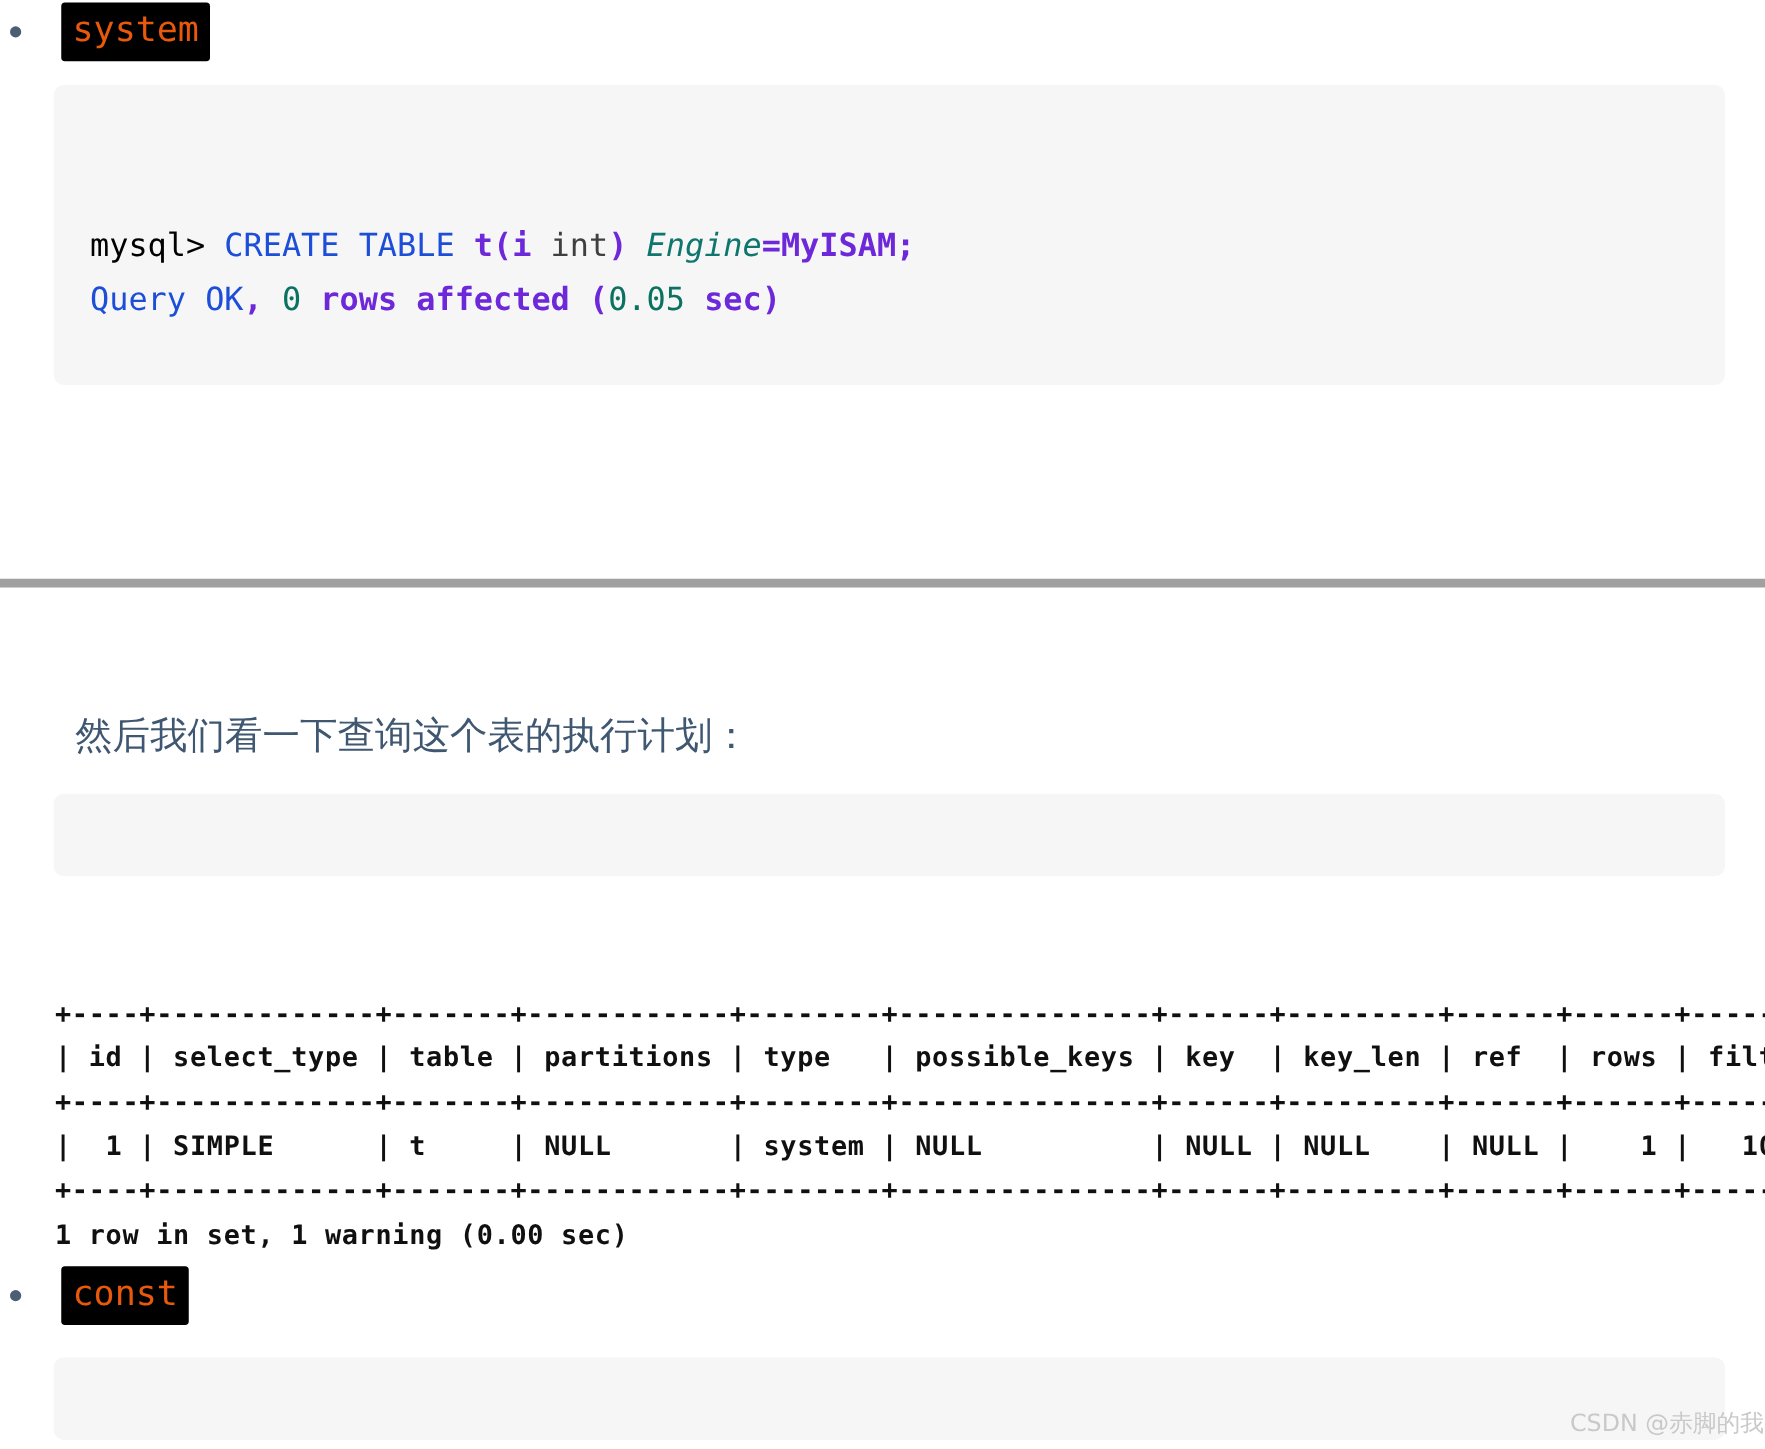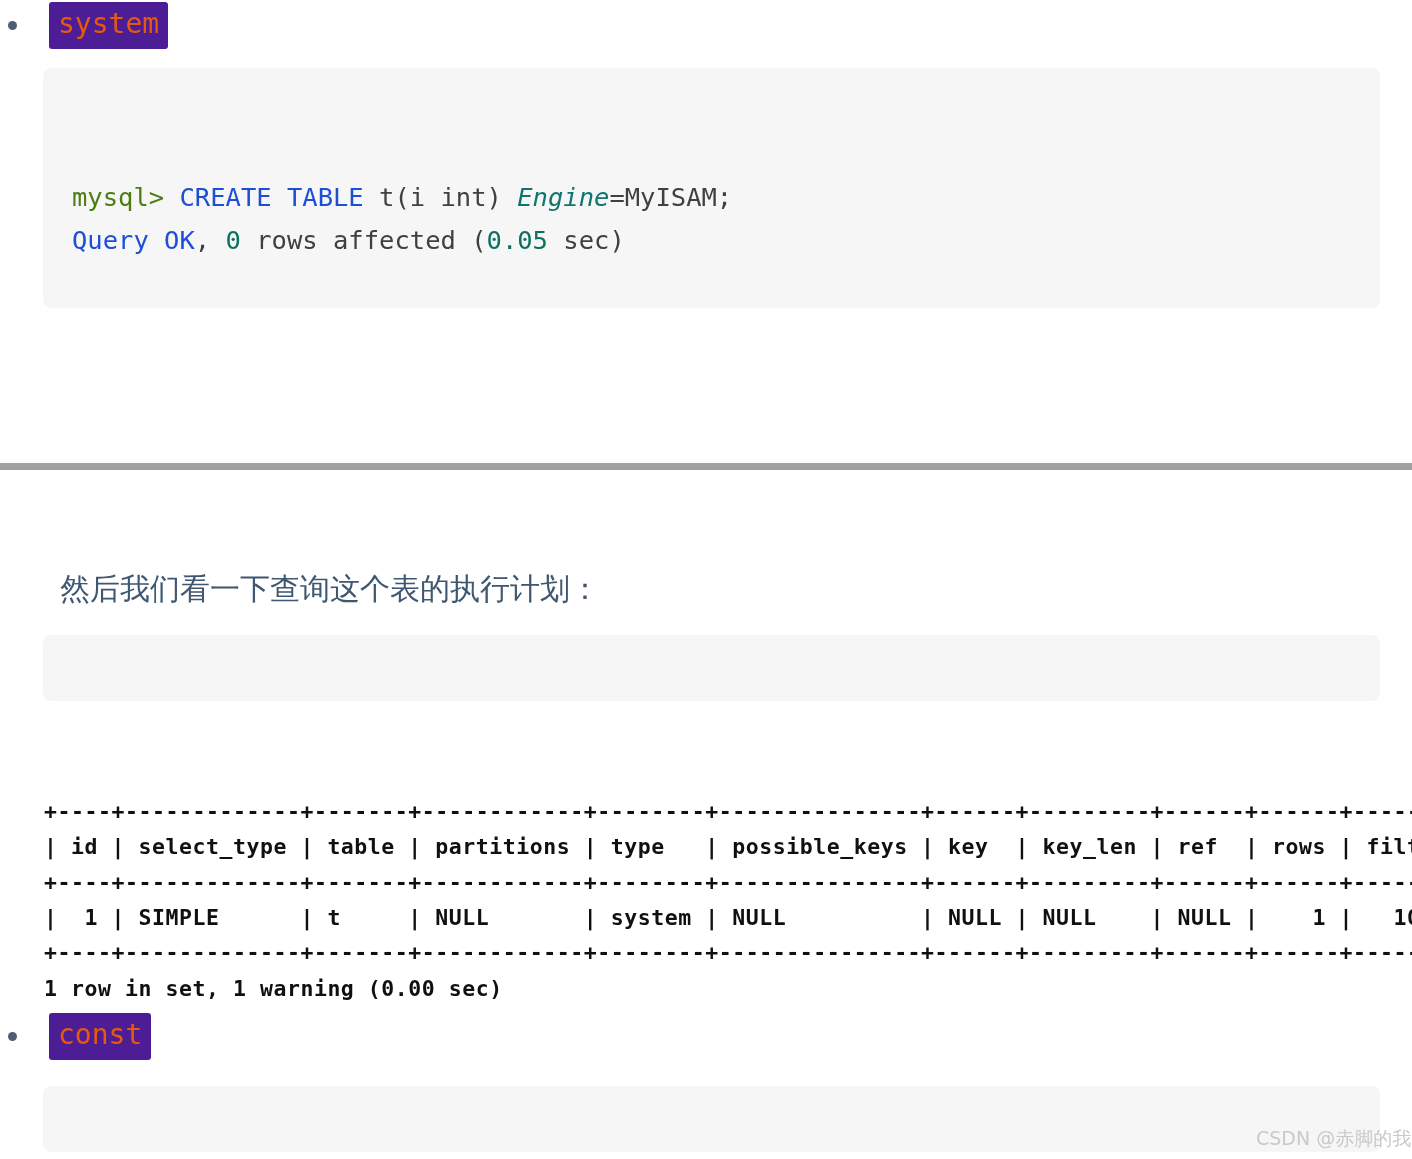--- a/index.html
+++ b/index.html
@@ -27,21 +27,21 @@
     width: 9px;
     height: 9px;
     border-radius: 50%;
     background: #4d5d73;
     margin-left: 8px;
     margin-right: 32px;
     flex: 0 0 auto;
   }
   .inline-code {
     display: inline-block;
-    background: #4c1d95;
+    background: #000000;
     color: #e8590c;
     font-family: "DejaVu Sans Mono", "Liberation Mono", monospace;
     font-size: 28px;
     line-height: 1.45;
     padding: 2px 9px 4px 9px;
     border-radius: 3px;
     letter-spacing: 0px;
   }
 
   
@@ -55,26 +55,26 @@
     font-size: 25.5px;
     line-height: 43px;
     white-space: pre;
     color: #3f5770;
     overflow: hidden;
   }
   .code-line { white-space: pre; }
   .code-line.blank { color: transparent; }
 
   
-  .t-prompt  { color: #4d7c0f; }
+  .t-prompt  { color: #000000; }
   .t-kw      { color: #1d4ed8; }
   .t-kw2     { color: #0f766e; font-style: italic; }
   .t-type    { color: #404040; }
   .t-num     { color: #0b7261; }
-  .t-plain   { color: #404040; }
+  .t-plain   { color: #6d28d9; font-weight: bold; }
 
   
   .divider {
     position: absolute;
     left: 0;
     width: 1412px;
     height: 7px;
     background: #a0a0a0;
   }
 

